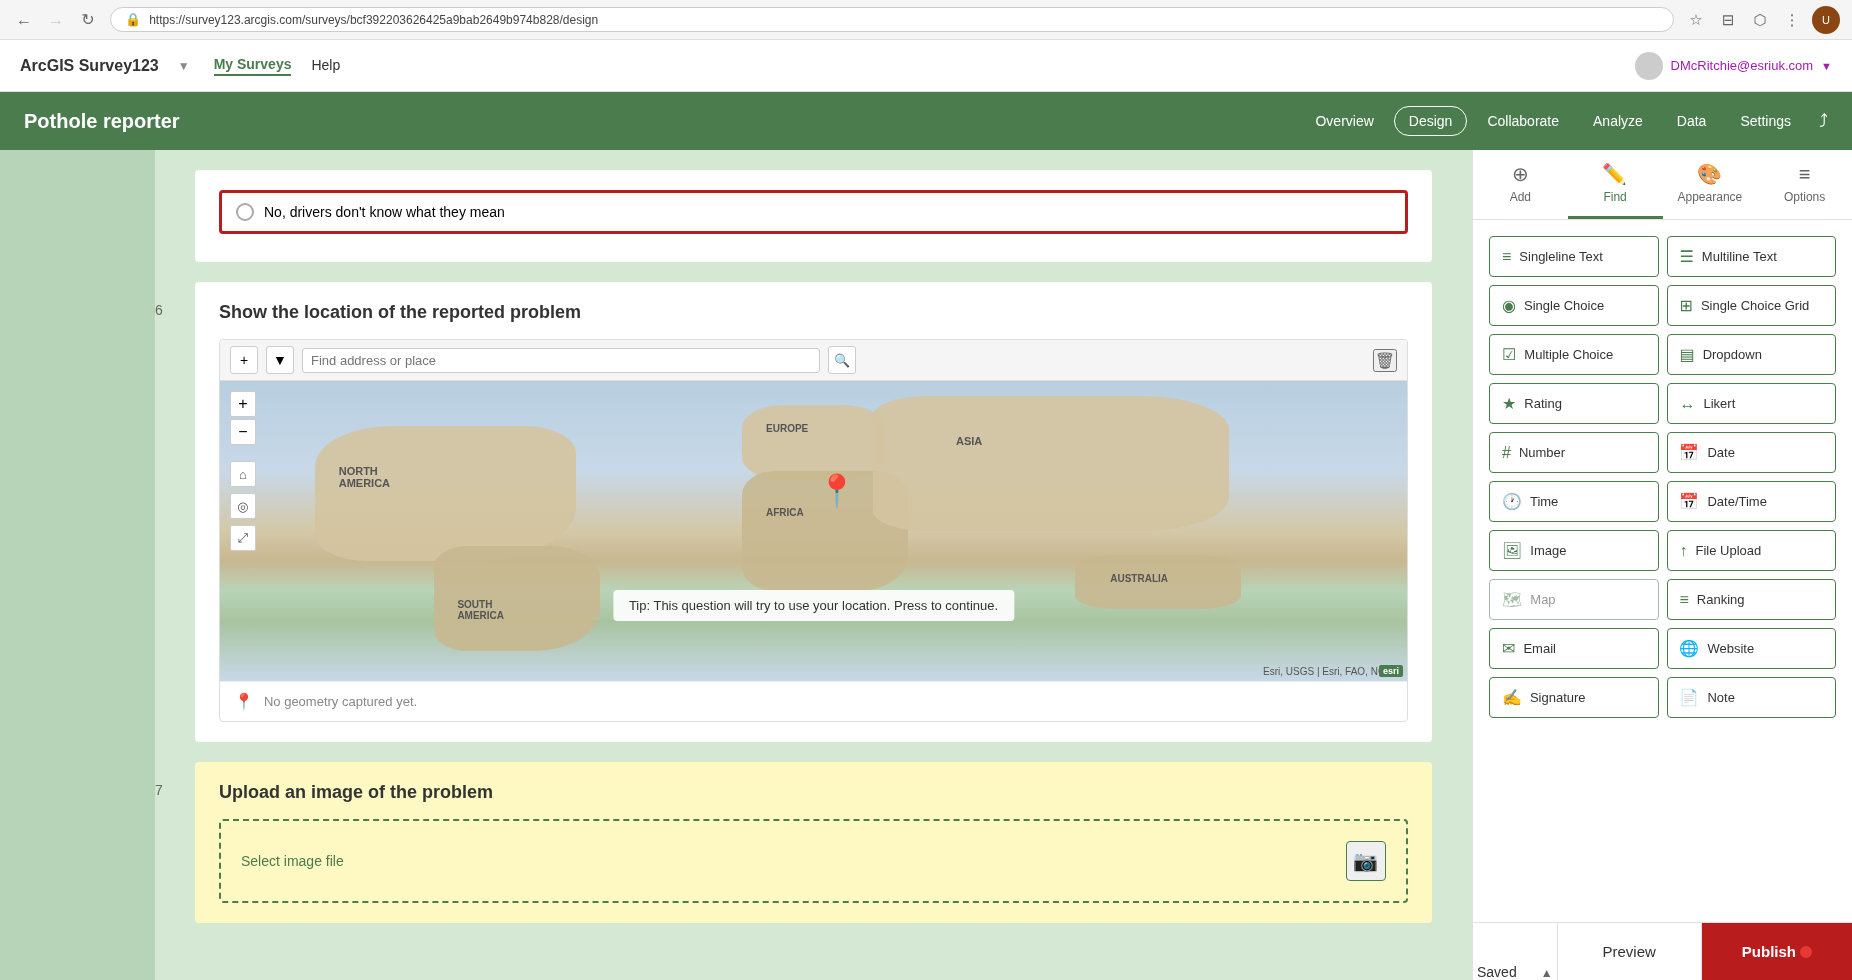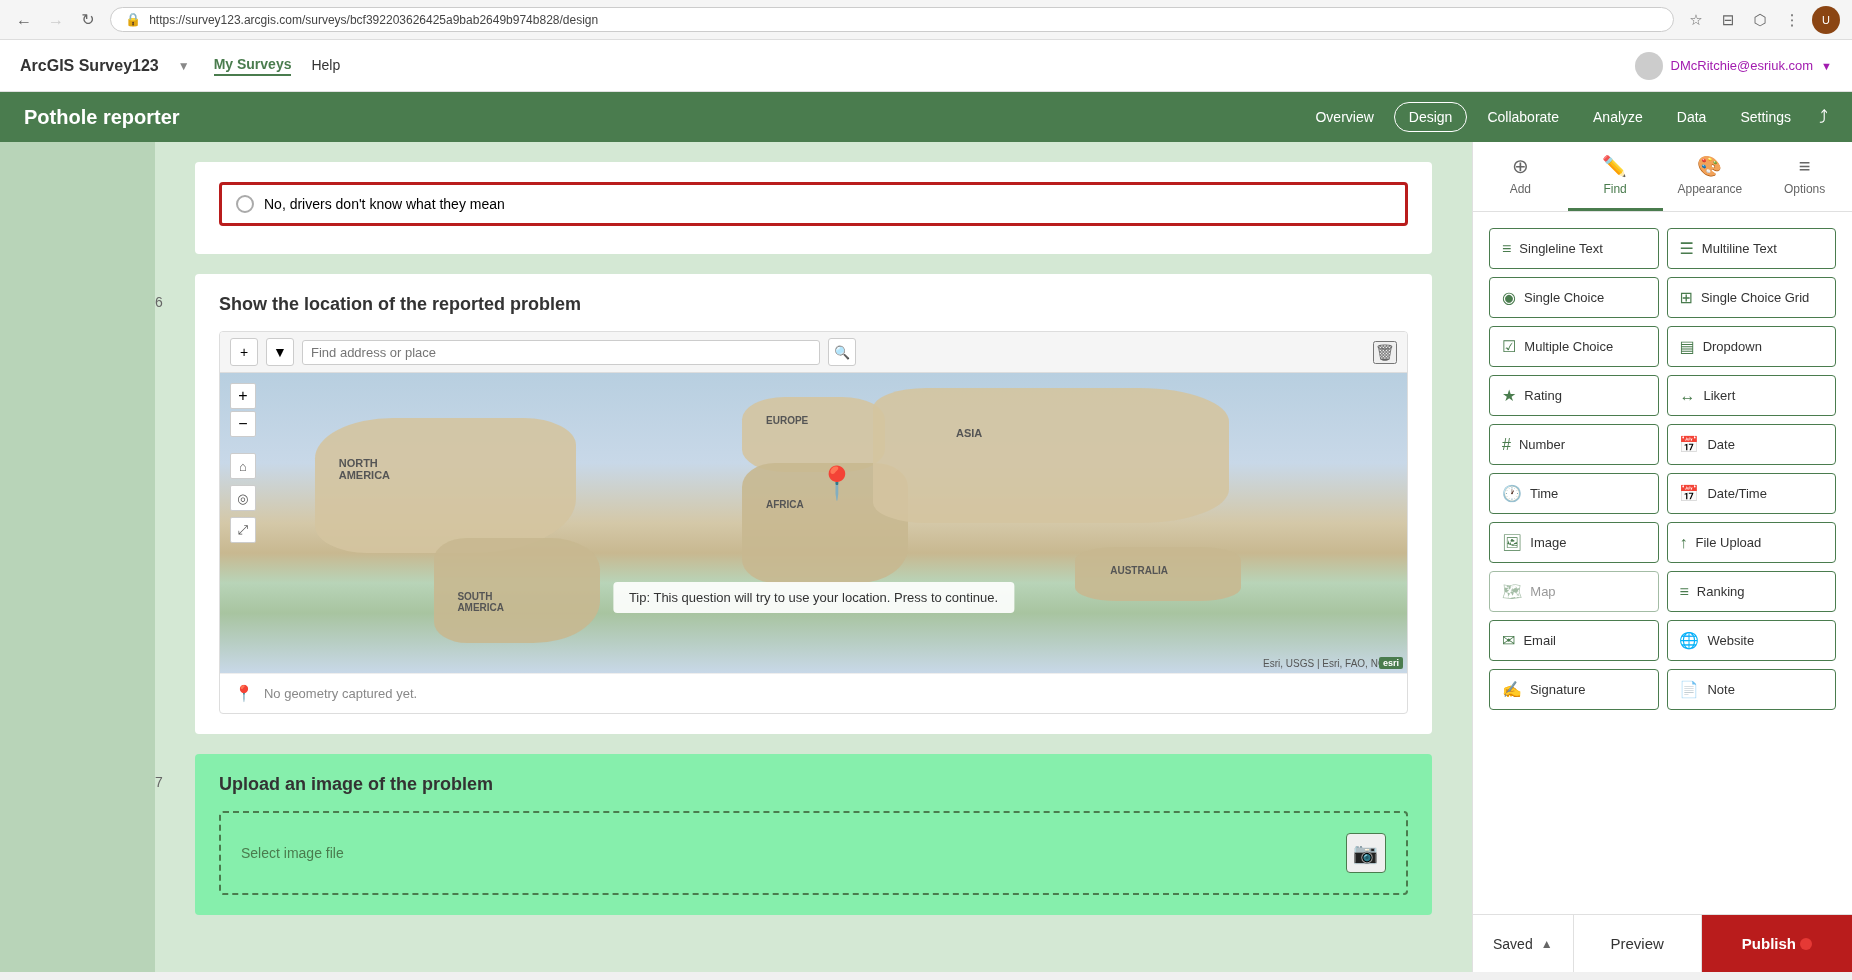--- a/index.html
+++ b/index.html
@@ -26,21 +26,21 @@
     .app-logo { font-size: 16px; color: #333; font-weight: 700; display: flex; align-items: center; gap: 19px; }
     .app-nav { display: flex; gap: 20px; margin-left: 24px; align-items: center; }
     .app-nav-item { font-size: 14px; color: #333; cursor: pointer; text-decoration: none; padding-bottom: 2px; }
     .app-nav-item.active { color: #4a7c4e; border-bottom: 2px solid #4a7c4e; font-weight: 600; }
     .app-nav-spacer { flex: 1; }
     .user-info { display: flex; align-items: center; gap: 8px; color: #a21caf; font-size: 13px; cursor: pointer; }
     .user-avatar { width: 28px; height: 28px; border-radius: 50%; background: #ccc; }
 
     
     .survey-header {
-      display: flex; align-items: center; background: #4a7c4e; padding: 0 24px; height: 50px;
+      display: flex; align-items: center; background: #4a7c4e; padding: 0 24px; height: 58px;
     }
     .survey-title { color: white; font-size: 20px; font-weight: 600; flex: 1; }
     .survey-nav { display: flex; align-items: center; gap: 6px; }
     .survey-nav-item { color: white; font-size: 14px; cursor: pointer; padding: 6px 14px; border-radius: 4px; text-decoration: none; }
     .survey-nav-item.active { border: 1.5px solid white; border-radius: 20px; }
     .share-btn { color: white; font-size: 18px; cursor: pointer; margin-left: 8px; }
 
     
     .main-layout { display: flex; height: calc(980px - 40px - 52px - 58px); }
 
@@ -71,21 +71,21 @@
     .map-zoom-btn { width: 26px; height: 26px; background: white; border: 1px solid #ccc; cursor: pointer; display: flex; align-items: center; justify-content: center; font-size: 16px; border-radius: 2px; }
     .map-left-controls { position: absolute; left: 10px; top: 80px; display: flex; flex-direction: column; gap: 6px; z-index: 10; }
     .map-ctrl-btn { width: 26px; height: 26px; background: white; border: 1px solid #ccc; cursor: pointer; display: flex; align-items: center; justify-content: center; font-size: 13px; border-radius: 2px; color: #555; }
     .map-tip { position: absolute; bottom: 60px; left: 50%; transform: translateX(-50%); background: rgba(255,255,255,0.9); padding: 8px 16px; border-radius: 4px; font-size: 13px; color: #333; white-space: nowrap; }
     .map-pin { position: absolute; top: 50%; left: 52%; transform: translate(-50%, -50%) translateY(-40px); font-size: 32px; color: #1a3a6b; }
     .map-attribution { position: absolute; bottom: 4px; right: 8px; font-size: 10px; color: #555; }
     .map-footer { display: flex; align-items: center; gap: 10px; padding: 10px 14px; border-top: 1px solid #eee; color: #888; font-size: 13px; }
     .map-pin-icon { font-size: 16px; color: #888; }
 
     
-    .upload-question { background: #86efac; border-radius: 4px; padding: 20px 24px; position: relative; }
+    .upload-question { background: #fef9c3; border-radius: 4px; padding: 20px 24px; position: relative; }
     .upload-drop { border: 2px dashed #4a7c4e; border-radius: 4px; padding: 20px; display: flex; align-items: center; justify-content: space-between; }
     .upload-label { color: #4a7c4e; font-size: 14px; cursor: pointer; }
     .camera-btn { width: 40px; height: 40px; border: 1px solid #4a7c4e; border-radius: 4px; display: flex; align-items: center; justify-content: center; cursor: pointer; color: #4a7c4e; font-size: 20px; }
 
     
     .right-panel { width: 380px; background: white; border-left: 1px solid #e0e0e0; display: flex; flex-direction: column; }
     .right-panel-header { display: flex; border-bottom: 1px solid #e0e0e0; }
     .panel-tab { flex: 1; display: flex; flex-direction: column; align-items: center; justify-content: center; padding: 12px 6px; cursor: pointer; font-size: 12px; color: #666; gap: 4px; border-bottom: 3px solid transparent; }
     .panel-tab.active { color: #4a7c4e; border-bottom-color: #4a7c4e; }
     .panel-tab-icon { font-size: 20px; }
@@ -94,21 +94,21 @@
     .question-type-btn {
       border: 1.5px solid #4a7c4e; border-radius: 4px; padding: 10px 12px;
       display: flex; align-items: center; gap: 8px; cursor: pointer; background: white;
       color: #333; font-size: 13px;
     }
     .question-type-btn.disabled { opacity: 0.5; cursor: default; }
     .question-type-btn .qt-icon { color: #4a7c4e; font-size: 16px; flex-shrink: 0; }
 
     
     .bottom-bar { display: flex; align-items: center; background: white; border-top: 1px solid #e0e0e0; padding: 0; height: 58px; }
-    .saved-btn { display: flex; align-items: center; gap: 8px; padding: 0 20px; height: 100%; border-right: 1px solid #e0e0e0; font-size: 14px; color: #333; cursor: pointer; }
+    .saved-btn { display: flex; align-items: flex-end; gap: 24px; padding: 0 4px; height: 100%; border-right: 1px solid #e0e0e0; font-size: 14px; color: #333; cursor: pointer; }
     .saved-chevron { font-size: 12px; color: #666; }
     .preview-btn { flex: 1; display: flex; align-items: center; justify-content: center; height: 100%; font-size: 15px; color: #333; cursor: pointer; border-right: 1px solid #e0e0e0; }
     .publish-btn { background: #b91c1c; color: white; font-size: 15px; font-weight: 600; display: flex; align-items: center; justify-content: center; padding: 0 40px; height: 100%; cursor: pointer; }
     .red-dot { width: 12px; height: 12px; border-radius: 50%; background: #e53935; margin-left: 4px; }
 
     
     .map-bg {
       width: 100%; height: 100%;
       background: linear-gradient(180deg, #b8cfe0 0%, #c8d8e8 30%, #d4c8a8 50%, #c8b890 60%, #b8d4b8 70%, #a8c4a0 80%, #c8d8e8 100%);
       position: relative;

